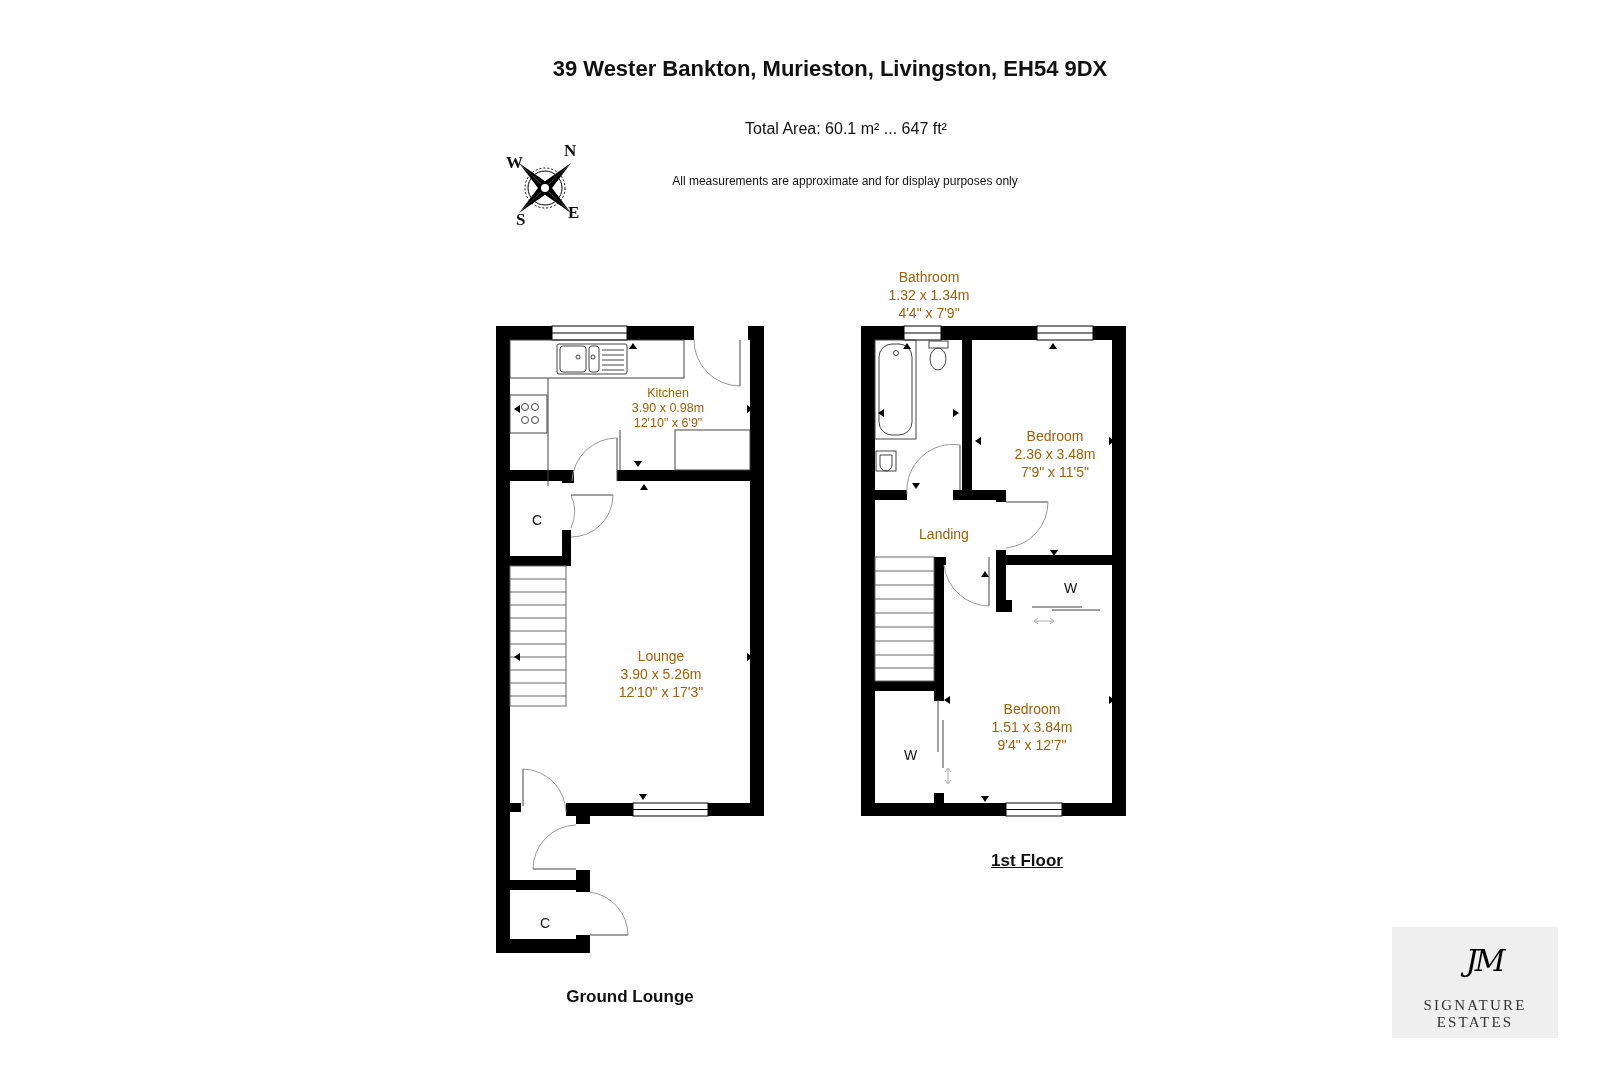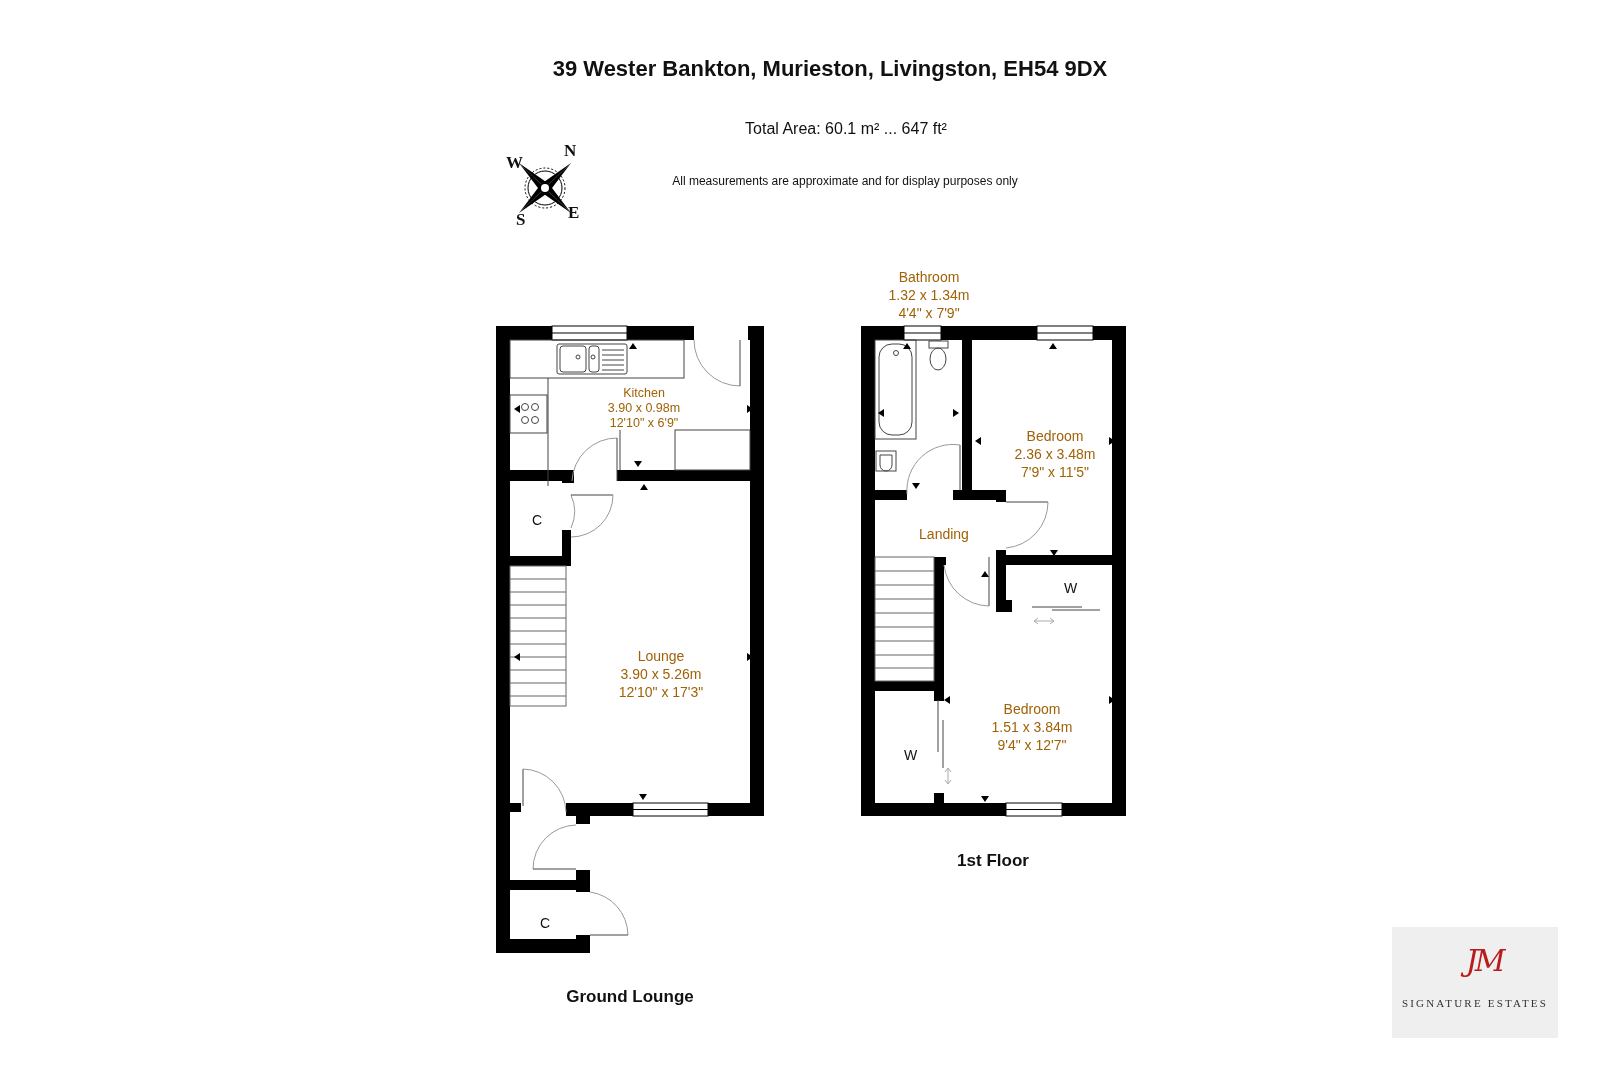--- a/index.html
+++ b/index.html
@@ -7,22 +7,22 @@
   .abs { position:absolute; }
   .title { left:0; width:1660px; top:56px; text-align:center; font-size:22px; font-weight:bold; color:#111; }
   .area { left:0; width:1692px; top:120px; text-align:center; font-size:16px; color:#111; }
   .disclaimer { left:0; width:1690px; top:174px; text-align:center; font-size:12px; color:#111; }
   .floor-label { font-size:17px; font-weight:bold; text-align:center; width:200px; }
   .room { position:absolute; text-align:center; font-size:14px; line-height:18px; color:#a16207; width:160px; }
   .room.small { font-size:12.5px; line-height:15px; }
   .cup { position:absolute; font-size:14px; }
   svg.plan { position:absolute; left:0; top:0; }
   .logo { left:1392px; top:927px; width:166px; height:111px; background:#efefef; }
-  .logo-mark { position:absolute; left:0; width:184px; top:16px; text-align:center; font-family:"DejaVu Serif", serif; font-style:italic; font-size:30px; color:#b91c1c; letter-spacing:-3px; }
-  .logo-text { position:absolute; left:0; width:166px; top:70px; text-align:center; font-family:"Liberation Serif", serif; font-size:11px; letter-spacing:2.2px; color:#333; }
+  .logo-mark { position:absolute; left:0; width:184px; top:16px; text-align:center; font-family:"DejaVu Serif", serif; font-style:italic; font-size:30px; color:#000000; letter-spacing:-3px; }
+  .logo-text { position:absolute; left:0; width:166px; top:70px; text-align:center; font-family:"Liberation Serif", serif; font-size:15px; letter-spacing:2.2px; color:#333; }
 </style>
 </head>
 <body>
 
 <div class="abs title">39 Wester Bankton, Murieston, Livingston, EH54 9DX</div>
 <div class="abs area">Total Area: 60.1 m² ... 647 ft²</div>
 <div class="abs disclaimer">All measurements are approximate and for display purposes only</div>
 
 <div class="abs" style="left:500px;top:145px;width:90px;height:85px;">
   <svg width="90" height="85">
@@ -213,21 +213,21 @@
     <polygon points="944,700 950,696 950,704"></polygon>
     <polygon points="1115,700 1109,696 1109,704"></polygon>
     <polygon points="985,802 981,796 989,796"></polygon>
   </g>
   <g fill="none" stroke="#aaa" stroke-width="1">
     <path d="M1034 621 h20 M1034 621 l4 -3 M1034 621 l4 3 M1054 621 l-4 -3 M1054 621 l-4 3"></path>
     <path d="M948 768 v16 M948 768 l-3 4 M948 768 l3 4 M948 784 l-3 -4 M948 784 l3 -4"></path>
   </g>
 </svg>
 
-<div class="room small" style="left:564px;top:386px;">
+<div class="room small" style="left:588px;top:386px;">
   <div>Kitchen</div>
   <div>3.90 x 0.98m</div>
   <div>12'10" x 6'9"</div>
 </div>
 <div class="room" style="left:581px;top:647px;">
   <div>Lounge</div>
   <div>3.90 x 5.26m</div>
   <div>12'10" x 17'3"</div>
 </div>
 <div class="cup" style="left:532px;top:512px;">C</div>
@@ -247,18 +247,18 @@
 <div class="room" style="left:864px;top:525px;">
   <div>Landing</div>
 </div>
 <div class="room" style="left:952px;top:700px;">
   <div>Bedroom</div>
   <div>1.51 x 3.84m</div>
   <div>9'4" x 12'7"</div>
 </div>
 <div class="cup" style="left:1064px;top:580px;">W</div>
 <div class="cup" style="left:904px;top:747px;">W</div>
-<div class="abs floor-label" style="left:893px;top:851px;">1st Floor</div>
+<div class="abs floor-label" style="left:927px;top:851px;text-decoration:underline;">1st Floor</div>
 
 <div class="abs logo">
   <div class="logo-mark">JM</div>
   <div class="logo-text">SIGNATURE ESTATES</div>
 </div>
 
 </body></html>

